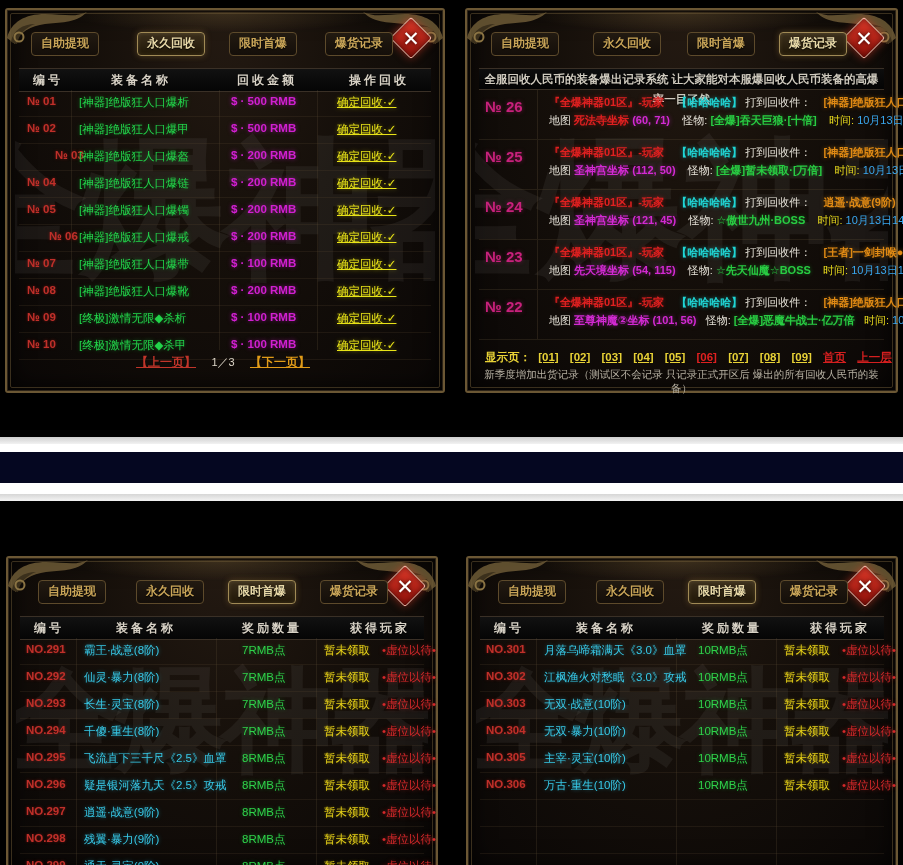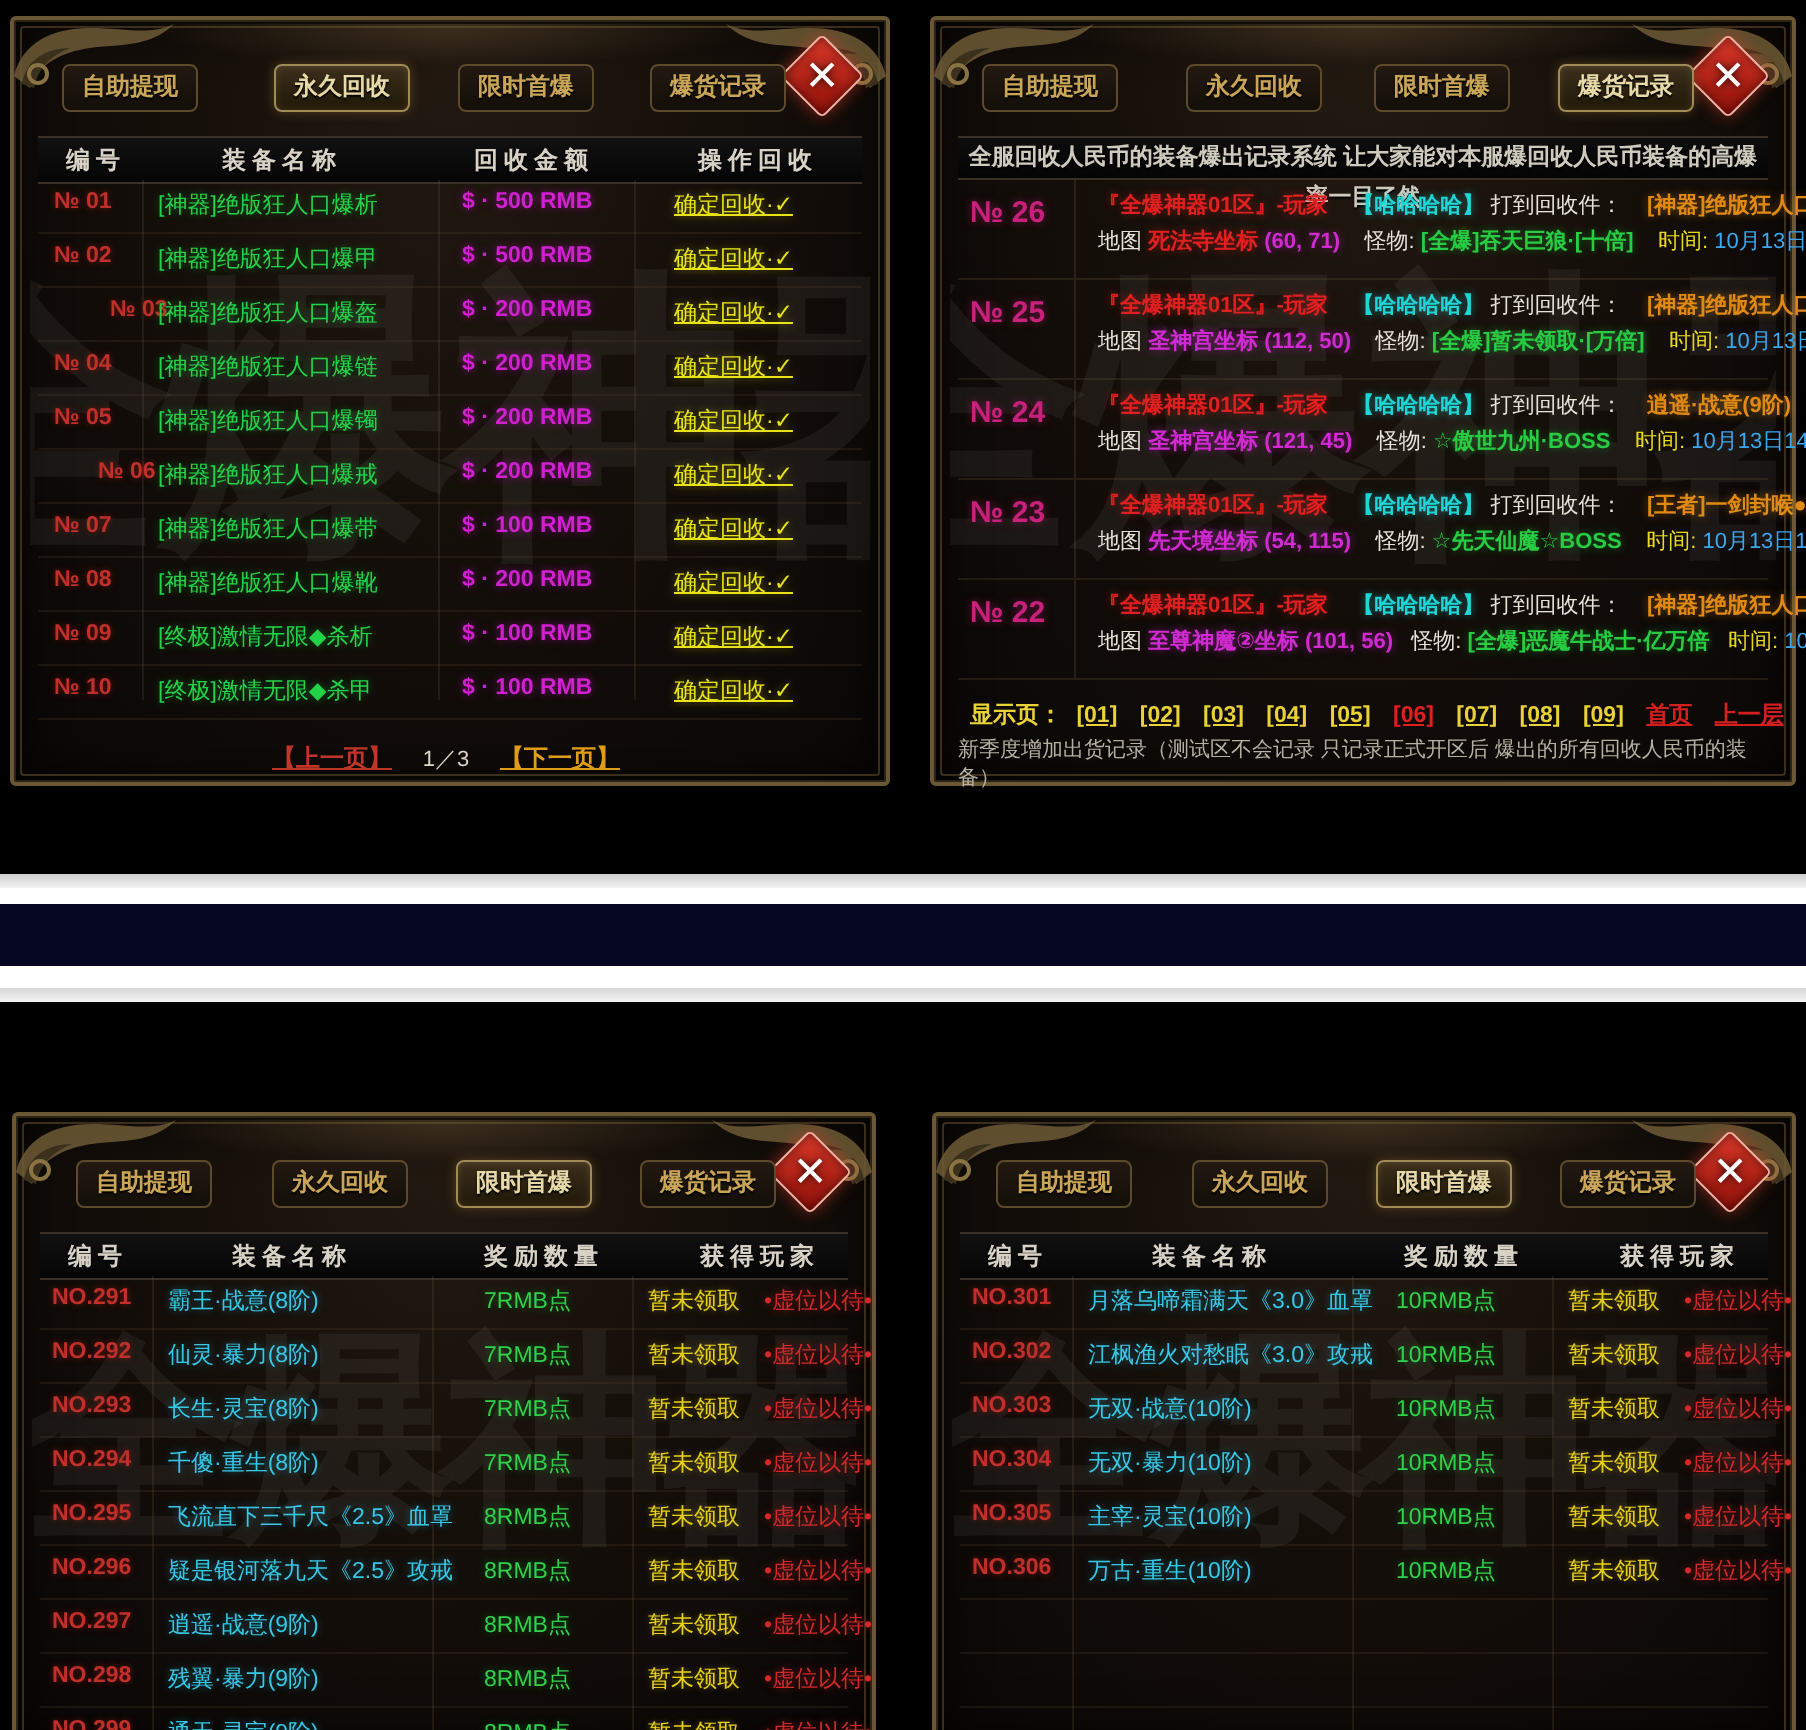--- a/index.html
+++ b/index.html
@@ -83,21 +83,21 @@
   .c-money{color:#d020d0;font-weight:700;text-shadow:0 0 4px rgba(210,20,210,.5);}
   .c-act{color:#e8e318;text-decoration:underline;cursor:pointer;
     text-shadow:0 0 4px rgba(220,215,20,.45);}
 
   .c-blue{color:#37c8e6;text-shadow:0 0 4px rgba(40,190,230,.45);}
   .c-green{color:#2fd24a;text-shadow:0 0 4px rgba(20,200,60,.4);}
   .c-yellow{color:#e6d018;text-shadow:0 0 3px rgba(220,200,20,.4);}
   .c-red{color:#d4282a;text-shadow:0 0 4px rgba(210,40,40,.5);}
 
   
-  .pager{position:absolute;left:12px;right:16px;text-align:center;font-size:12px;color:#cfcabe;margin-top:17px;}
+  .pager{position:absolute;left:12px;right:16px;text-align:center;font-size:12px;color:#cfcabe;}
   .pager b{color:#e09b18;cursor:pointer;text-decoration:underline;margin:0 12px;font-weight:700;}
   .pager b.prev{color:#c0352a;}
   .pager .pos{color:#ddd6c8;font-size:11px;}
 
   
   .notice{position:absolute;left:12px;right:12px;height:20px;line-height:20px;
     text-align:center;font-size:11.5px;color:#cfcabe;font-weight:700;
     background:linear-gradient(#0d0d0d,#040404);
     border-top:1px solid #3a3026;border-bottom:1px solid #3a3026;
     text-shadow:0 1px 1px #000;}
@@ -117,21 +117,21 @@
   .k-grn{color:#28cc42;font-weight:700;text-shadow:0 0 4px rgba(30,200,60,.45);}
   .k-white{color:#e6e2d8;}
   .k-blue{color:#3aa8f0;}
   .k-ylw{color:#e7d91c;}
 
   .pagelinks{position:absolute;left:12px;right:12px;font-size:11.5px;
     color:#e8d236;font-weight:700;text-align:left;padding-left:6px;white-space:nowrap;}
   .pagelinks a{color:#e8d236;text-decoration:underline;margin:0 4px;cursor:pointer;}
   .pagelinks a.cur{color:#e02020;}
   .pagelinks a.warn{color:#d41f1f;}
-  .footnote{position:absolute;left:12px;right:12px;
+  .footnote{position:absolute;left:12px;right:12px;text-align:center;
     font-size:10.5px;color:#b6b0a2;}
 </style>
 </head>
 <body>
 
 <div class="screen screen-top">
 
   <div class="panel" style="left:5px;top:8px;width:440px;height:385px;">
     <div class="inner">
       <div class="watermark">全爆神器</div>

